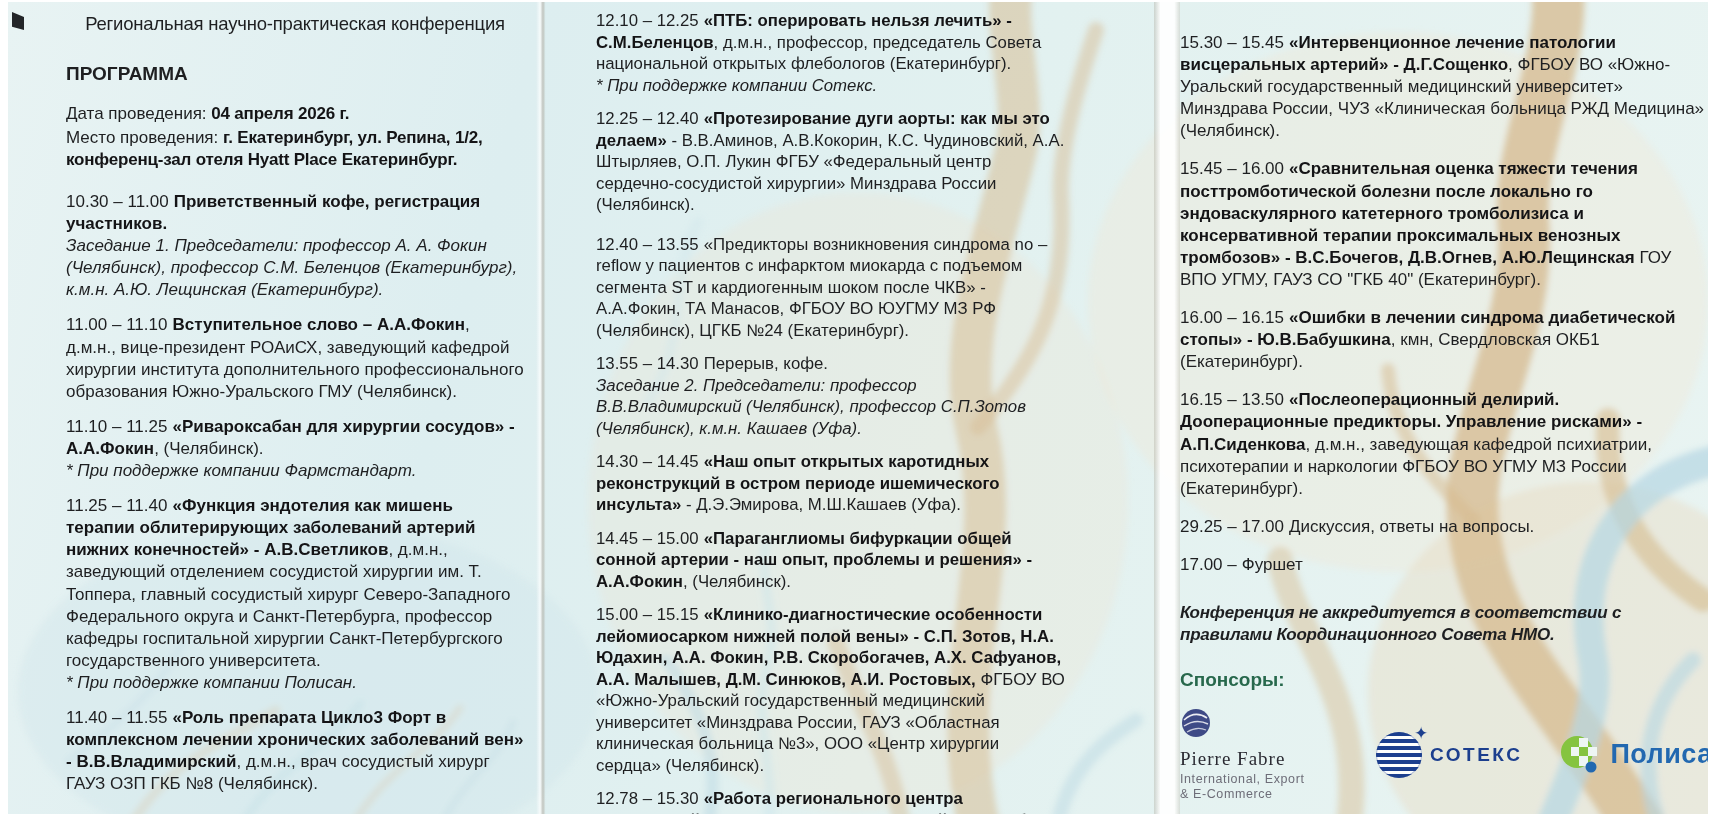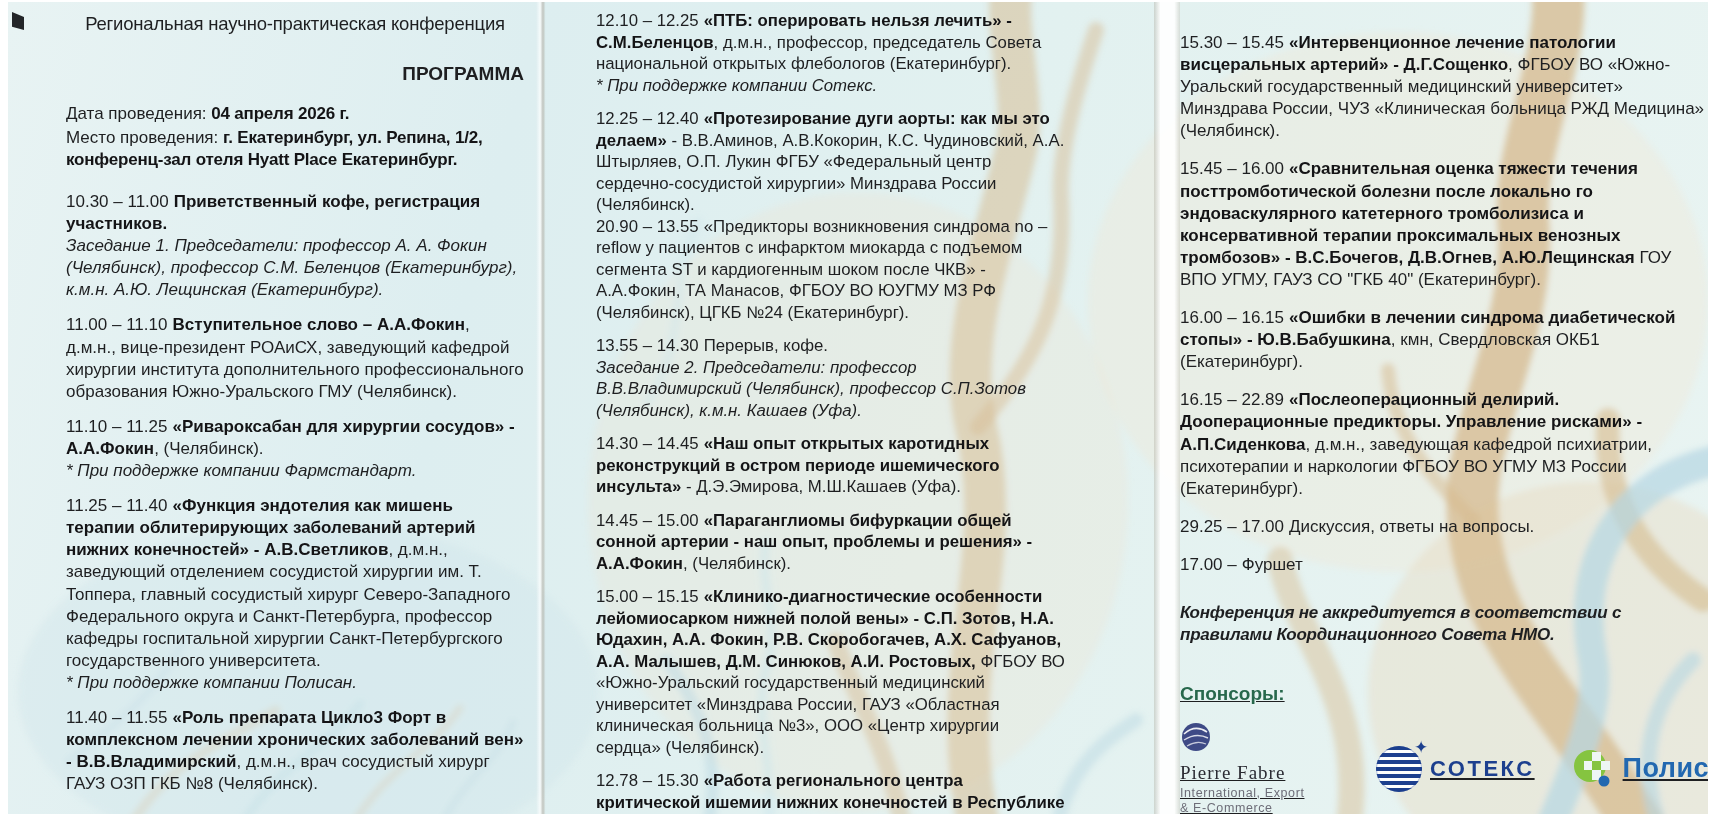--- a/index.html
+++ b/index.html
@@ -24,46 +24,46 @@
     background:linear-gradient(90deg,rgba(160,155,140,.35) 0,rgba(255,255,255,.92) 25%,rgba(255,255,255,.92) 78%,rgba(190,185,172,.35) 100%);}
   .col{position:absolute;z-index:1;}
   .col1{left:58px;top:10px;width:458px;}
   .col2{left:588px;top:8px;width:470px;}
   .col3{left:1172px;top:30px;width:532px;}
   .col,.entry{font-size:17px;line-height:1.3;}
   b{font-weight:700;color:#141416;}
   .conf-title{text-align:center;}
   .conf-title .l1{font-size:18.5px;letter-spacing:-.2px;}
   .conf-title .l2{font-size:19px;font-weight:700;letter-spacing:-.3px;margin-top:4px;}
-  .program-label{text-align:right;font-weight:700;font-size:19px;margin:26px 0 16px 0;}
+  .program-label{text-align:left;font-weight:700;font-size:19px;margin:26px 0 16px 0;}
   .meta{margin:0 0 2px 0;}
   .meta b{letter-spacing:-.2px;}
   .entries{margin-top:0;}
   .col1 .entries{margin-top:20px;}
   .entry{margin-bottom:13px;}
   .col2 .entry{margin-bottom:12px;font-size:16.8px;line-height:1.28;}
   .col3 .entry{margin-bottom:16px;}
-  .entry.tight{margin-bottom:0;}
+  .entry.tight{margin-bottom:18px;}
   .time{margin-right:5px;}
   .session,.note{font-style:italic;}
   .footer-note{font-weight:700;font-style:italic;margin:26px 0 0 0;letter-spacing:-.2px;}
   
-  .sponsors{margin-top:36px;position:relative;text-decoration:underline;}
+  .sponsors{margin-top:22px;position:relative;}
   .sponsors-label{color:#27684c;font-weight:700;font-size:19px;margin-bottom:14px;}
   .sp-row{display:flex;align-items:center;}
   .sp-row1{gap:36px;}
   .pf{width:160px;flex:0 0 auto;}
   .pf-name{font-family:"Liberation Serif","DejaVu Serif",serif;font-size:19px;color:#2b2b33;letter-spacing:1px;margin-top:2px;}
   .pf-sub{font-size:12.5px;color:#6d6d78;letter-spacing:.6px;line-height:1.25;}
   .sotex{display:flex;align-items:center;gap:8px;position:relative;flex:0 0 auto;}
   .sotex-globe{width:46px;height:46px;border-radius:50%;display:inline-block;
     background:repeating-linear-gradient(180deg,#1c3f8e 0 4px,rgba(255,255,255,.92) 4px 7px);
     box-shadow:inset 0 0 0 1px rgba(28,63,142,.35);}
   .sotex-star{position:absolute;left:38px;top:-9px;color:#1c3f8e;font-size:17px;}
-  .sotex-name{color:#1c3f8e;font-weight:700;font-size:22px;letter-spacing:2.5px;}
+  .sotex-name{color:#1c3f8e;font-weight:700;font-size:19px;letter-spacing:2.5px;}
   .polysan{display:flex;align-items:center;gap:8px;flex:0 0 auto;}
   .poly-name{color:#2268b0;font-weight:700;font-size:27px;letter-spacing:.5px;}
 </style>
 </head>
 <body>
 
 <div class="page">
 
   <svg class="bg" width="1700" height="812" viewBox="0 0 1700 812" aria-hidden="true">
     <defs>
@@ -140,21 +140,21 @@
         <div class="entry">
     <div class="entry-main"><span class="time">12.10 – 12.25</span><span class="etext"><b>«ПТБ: оперировать нельзя лечить» - С.М.Беленцов</b><span>, д.м.н., профессор, председатель Совета национальной открытых флебологов (Екатеринбург).</span></span></div>
 
     <div class="note">* При поддержке компании Сотекс.</div>
   </div>
         <div class="entry tight">
     <div class="entry-main"><span class="time">12.25 – 12.40</span><span class="etext"><b>«Протезирование дуги аорты: как мы это делаем»</b><span> - В.В.Аминов, А.В.Кокорин, К.С. Чудиновский, А.А. Штырляев, О.П. Лукин ФГБУ «Федеральный центр сердечно-сосудистой хирургии» Минздрава России (Челябинск).</span></span></div>
 
   </div>
         <div class="entry">
-    <div class="entry-main"><span class="time">20.90 – 13.55</span><span class="etext"><span>«Предикторы возникновения синдрома no – reflow у пациентов с инфарктом миокарда с подъемом сегмента ST и кардиогенным шоком после ЧКВ» - А.А.Фокин, ТА Манасов, ФГБОУ ВО ЮУГМУ МЗ РФ (Челябинск), ЦГКБ №24 (Екатеринбург).</span></span></div>
+    <div class="entry-main"><span class="time">12.40 – 13.55</span><span class="etext"><span>«Предикторы возникновения синдрома no – reflow у пациентов с инфарктом миокарда с подъемом сегмента ST и кардиогенным шоком после ЧКВ» - А.А.Фокин, ТА Манасов, ФГБОУ ВО ЮУГМУ МЗ РФ (Челябинск), ЦГКБ №24 (Екатеринбург).</span></span></div>
 
   </div>
         <div class="entry">
     <div class="entry-main"><span class="time">13.55 – 14.30</span><span class="etext"><span>Перерыв, кофе.</span></span></div>
     <div class="session">Заседание 2. Председатели: профессор В.В.Владимирский (Челябинск), профессор С.П.Зотов (Челябинск), к.м.н. Кашаев (Уфа).</div>
 
   </div>
         <div class="entry">
     <div class="entry-main"><span class="time">14.30 – 14.45</span><span class="etext"><b>«Наш опыт открытых каротидных реконструкций в остром периоде ишемического инсульта»</b><span> - Д.Э.Эмирова, М.Ш.Кашаев (Уфа).</span></span></div>
 
@@ -182,21 +182,21 @@
   </div>
         <div class="entry">
     <div class="entry-main"><span class="time">15.45 – 16.00</span><span class="etext"><b>«Сравнительная оценка тяжести течения посттромботической болезни после локально го эндоваскулярного катетерного тромболизиса и консервативной терапии проксимальных венозных тромбозов» - В.С.Бочегов, Д.В.Огнев, А.Ю.Лещинская</b><span> ГОУ ВПО УГМУ, ГАУЗ СО "ГКБ 40" (Екатеринбург).</span></span></div>
 
   </div>
         <div class="entry">
     <div class="entry-main"><span class="time">16.00 – 16.15</span><span class="etext"><b>«Ошибки в лечении синдрома диабетической стопы» - Ю.В.Бабушкина</b><span>, кмн, Свердловская ОКБ1 (Екатеринбург).</span></span></div>
 
   </div>
         <div class="entry">
-    <div class="entry-main"><span class="time">16.15 – 22.89</span><span class="etext"><b>«Послеоперационный делирий. Дооперационные предикторы. Управление рисками» - А.П.Сиденкова</b><span>, д.м.н., заведующая кафедрой психиатрии, психотерапии и наркологии ФГБОУ ВО УГМУ МЗ России (Екатеринбург).</span></span></div>
+    <div class="entry-main"><span class="time">16.15 – 13.50</span><span class="etext"><b>«Послеоперационный делирий. Дооперационные предикторы. Управление рисками» - А.П.Сиденкова</b><span>, д.м.н., заведующая кафедрой психиатрии, психотерапии и наркологии ФГБОУ ВО УГМУ МЗ России (Екатеринбург).</span></span></div>
 
   </div>
         <div class="entry">
     <div class="entry-main"><span class="time">29.25 – 17.00</span><span class="etext"><span>Дискуссия, ответы на вопросы.</span></span></div>
 
   </div>
         <div class="entry">
     <div class="entry-main"><span class="time">17.00 –</span><span class="etext"><span>Фуршет</span></span></div>
 
   </div>

